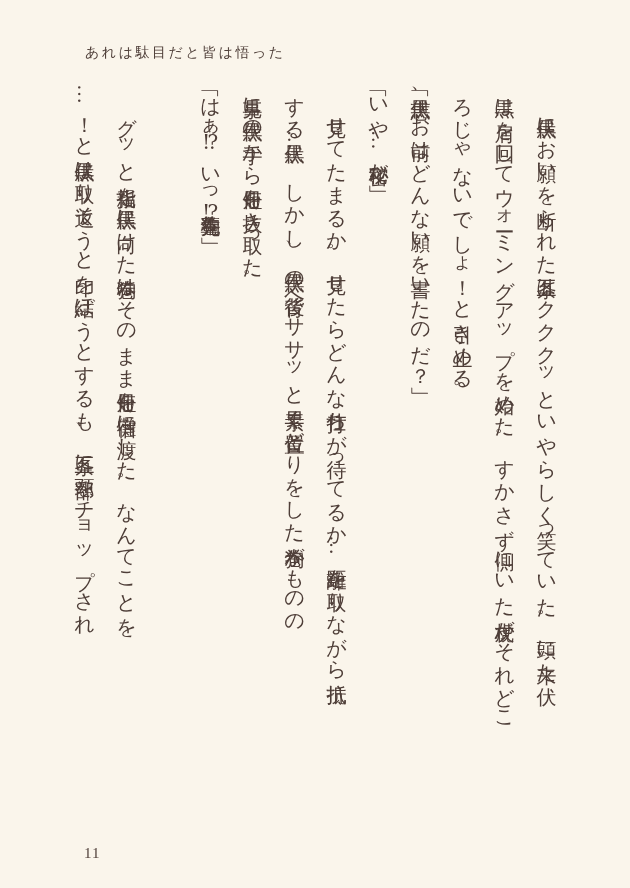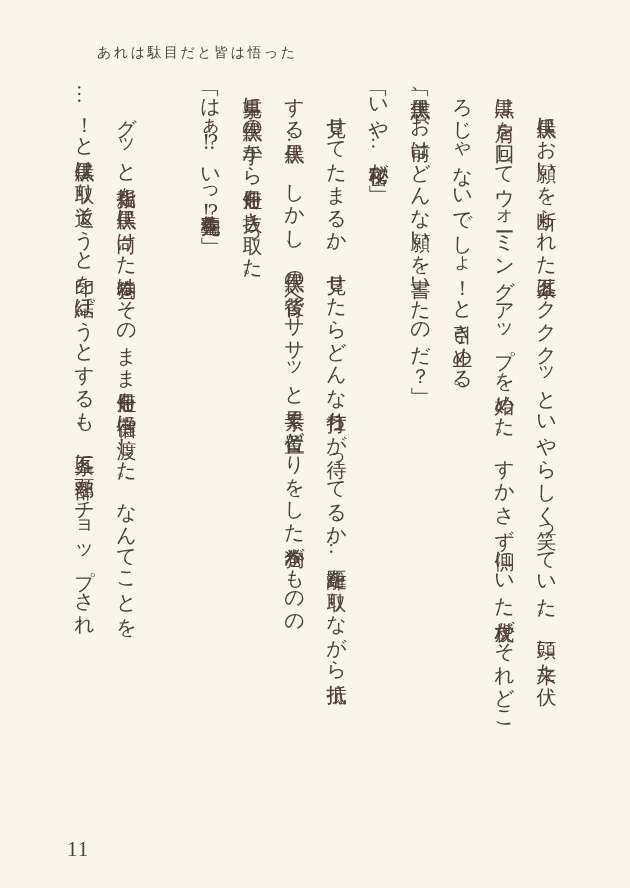--- a/index.html
+++ b/index.html
@@ -16,21 +16,20 @@
     font-family: "Liberation Serif", "DejaVu Serif", serif;
     overflow: hidden;
   }
   .running-header {
     position: absolute;
     top: 44px;
     left: 85px;
     font-size: 14px;
     letter-spacing: 2.5px;
     white-space: nowrap;
-    margin-left: 12px;
   }
   .body-text {
     position: absolute;
     top: 84px;
     right: 62px;
     height: 726px;
     writing-mode: vertical-rl;
     text-orientation: mixed;
     font-size: 20px;
   }
@@ -40,23 +39,23 @@
     line-height: 42px;
     letter-spacing: 0;
     white-space: nowrap;
   }
   
   .line:empty::before {
     content: "\200B";
   }
   .page-number {
     position: absolute;
-    left: 67px;
+    left: 84px;
     bottom: 26px;
-    font-size: 21px;
+    font-size: 15px;
     letter-spacing: 1px;
   }
 </style>
 </head>
 <body>
 
 <div class="page">
 
   <div class="running-header">あれは駄目だと皆は悟った</div>
 

